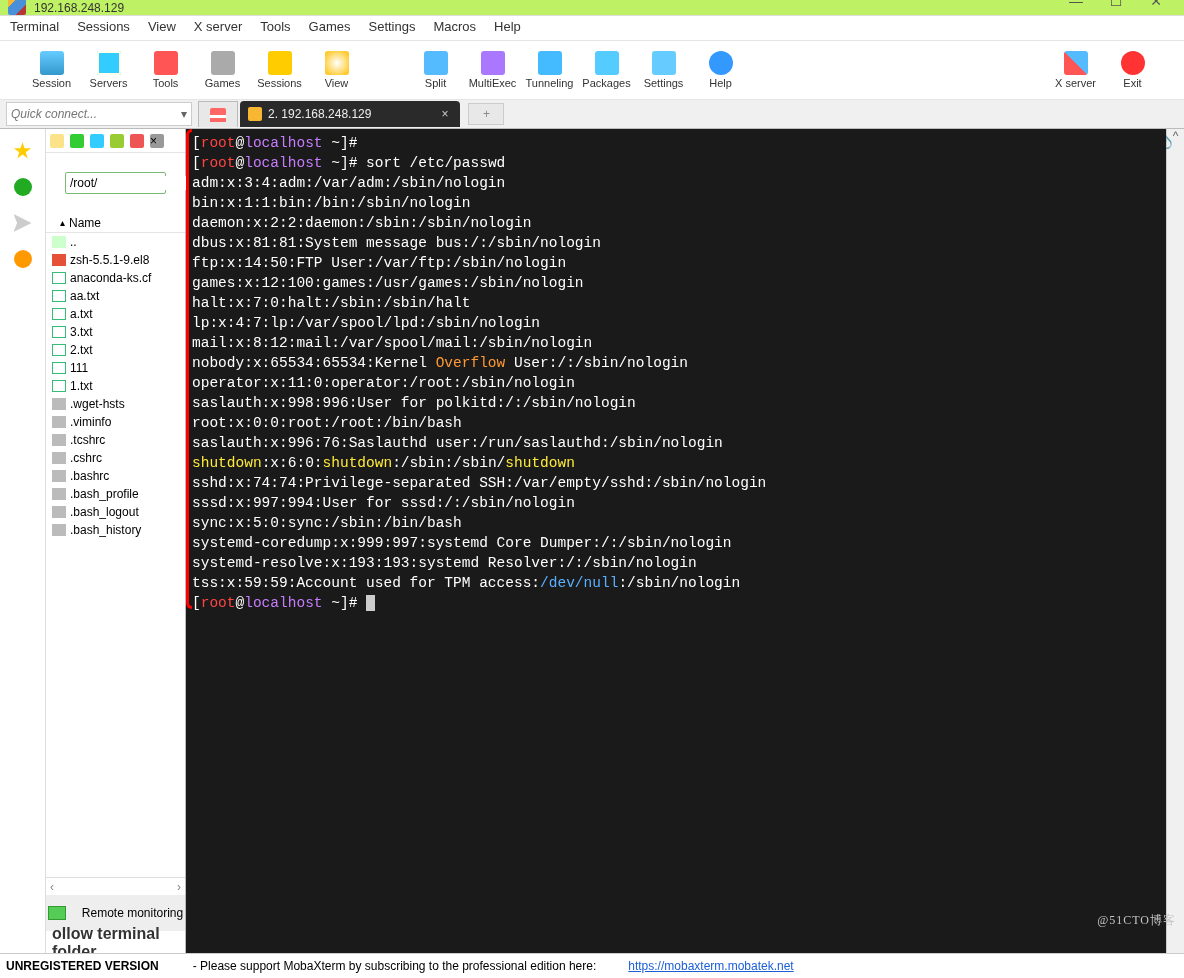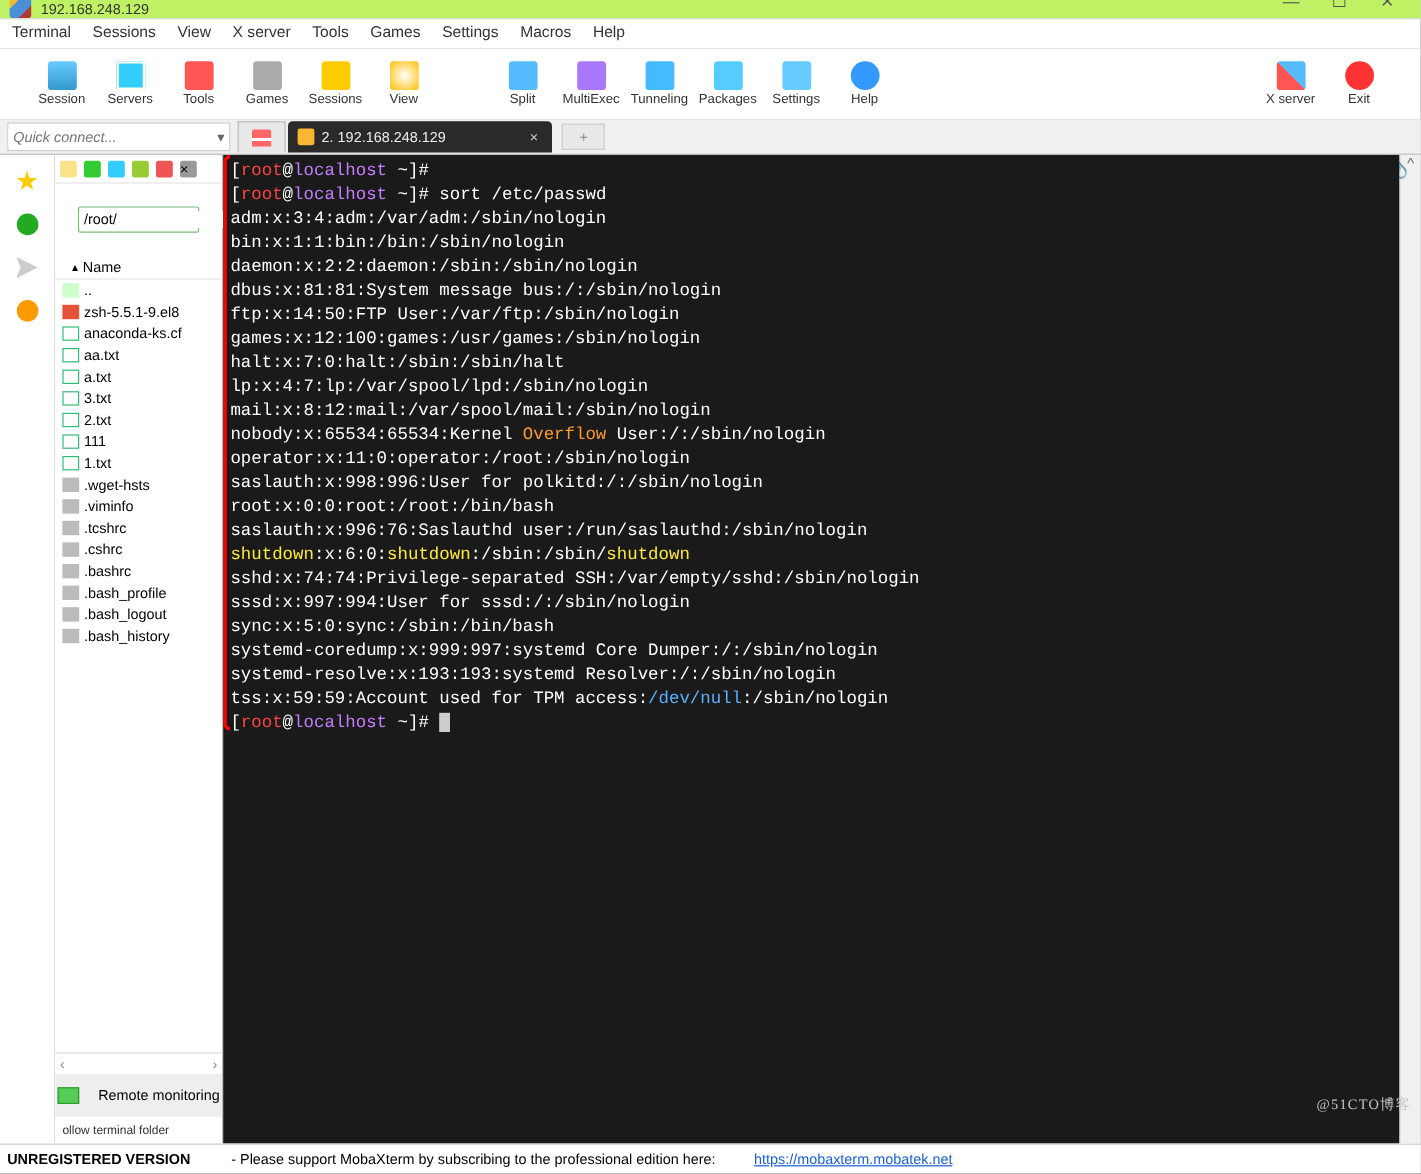--- a/index.html
+++ b/index.html
@@ -35,21 +35,21 @@
   .fppath input { border:none; flex:1; font-size:12px; padding:0 4px; outline:none;}
   .fppath .ok { width:16px; height:16px; background:#2a2; border-radius:50%; margin-right:2px; color:#fff; text-align:center; font-size:11px; line-height:16px;}
   .fphdr { height:20px; display:flex; align-items:center; padding-left:14px; border-bottom:1px solid #e5e5e5; font-size:12px;}
   .fphdr .arrow{ margin-right:4px; font-size:10px;}
   .flist { flex:1; overflow:hidden; font-size:12px;}
   .flist .row { display:flex; align-items:center; height:18px; padding-left:6px; cursor:pointer;}
   .flist .ic { width:14px; height:12px; margin-right:4px;}
   .fscrollx { height:18px; border-top:1px solid #ddd; display:flex; align-items:center; justify-content:space-between; padding:0 4px; color:#888;}
   .remmon { height:36px; background:#eee; display:flex; align-items:center; justify-content:center; gap:16px;}
   .remmon .ic{ width:18px;height:14px;background:#5c5;border:1px solid #393;}
-  .bottom-note { height:22px; padding:0 6px; font-size:10px; color:#333; border-top:1px solid #fff; display:flex; align-items:center;}
+  .bottom-note { height:22px; padding:0 6px; font-size:16px; color:#333; border-top:1px solid #fff; display:flex; align-items:center;font-weight:bold;}
   .term { flex:1; background:#1a1a1a; color:#fff; font-family:Consolas,"Courier New",monospace; font-size:14.5px; line-height:20px; padding:4px 6px; position:relative;}
   .term .hl { position:absolute; top:0; left:0; width:6px; height:480px; border:3px solid #ff0000; border-right:none; border-radius:6px 0 0 6px;}
   .prompt-user { color:#ff4444;}
   .prompt-host { color:#c77dff;}
   .prompt { color:#fff;}
   .y { color:#ffeb3b;}
   .o { color:#ff9933;}
   .b { color:#5bb0ff;}
   .cursor { display:inline-block; width:9px; height:16px; background:#ccc; vertical-align:middle;}
   .vscroll { width:18px; background:#f0f0f0; border-left:1px solid #ccc;}

